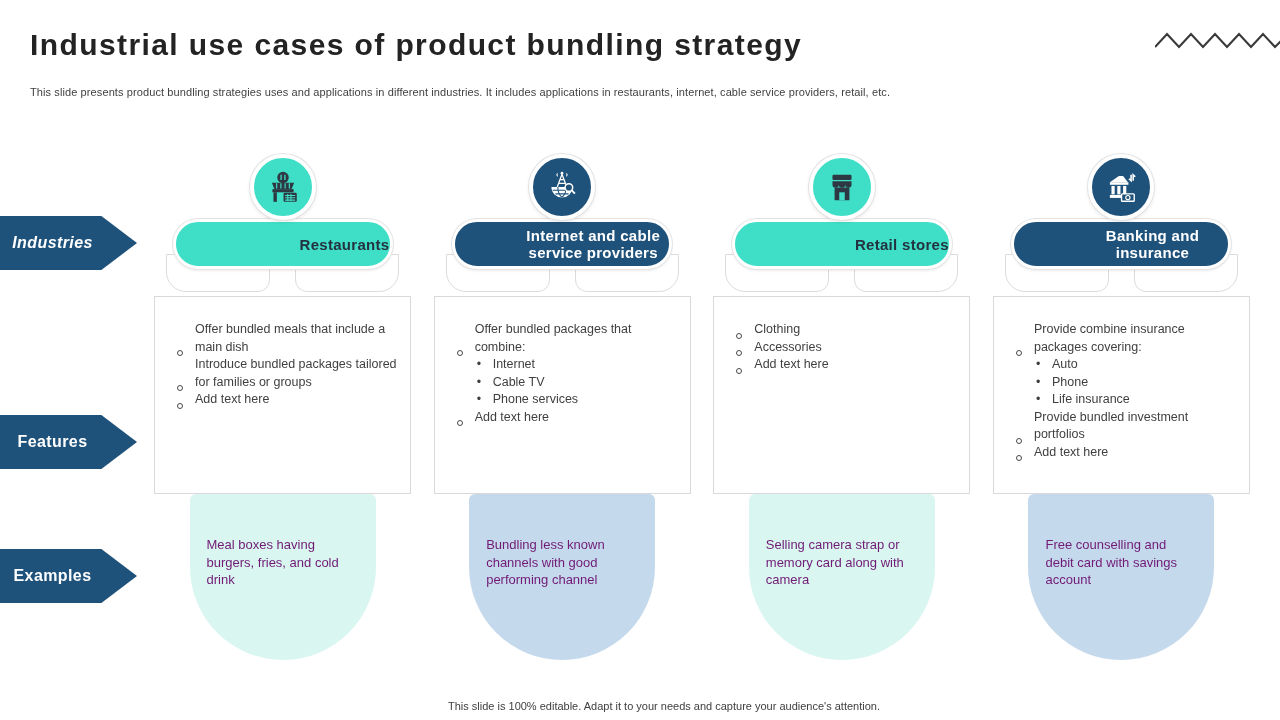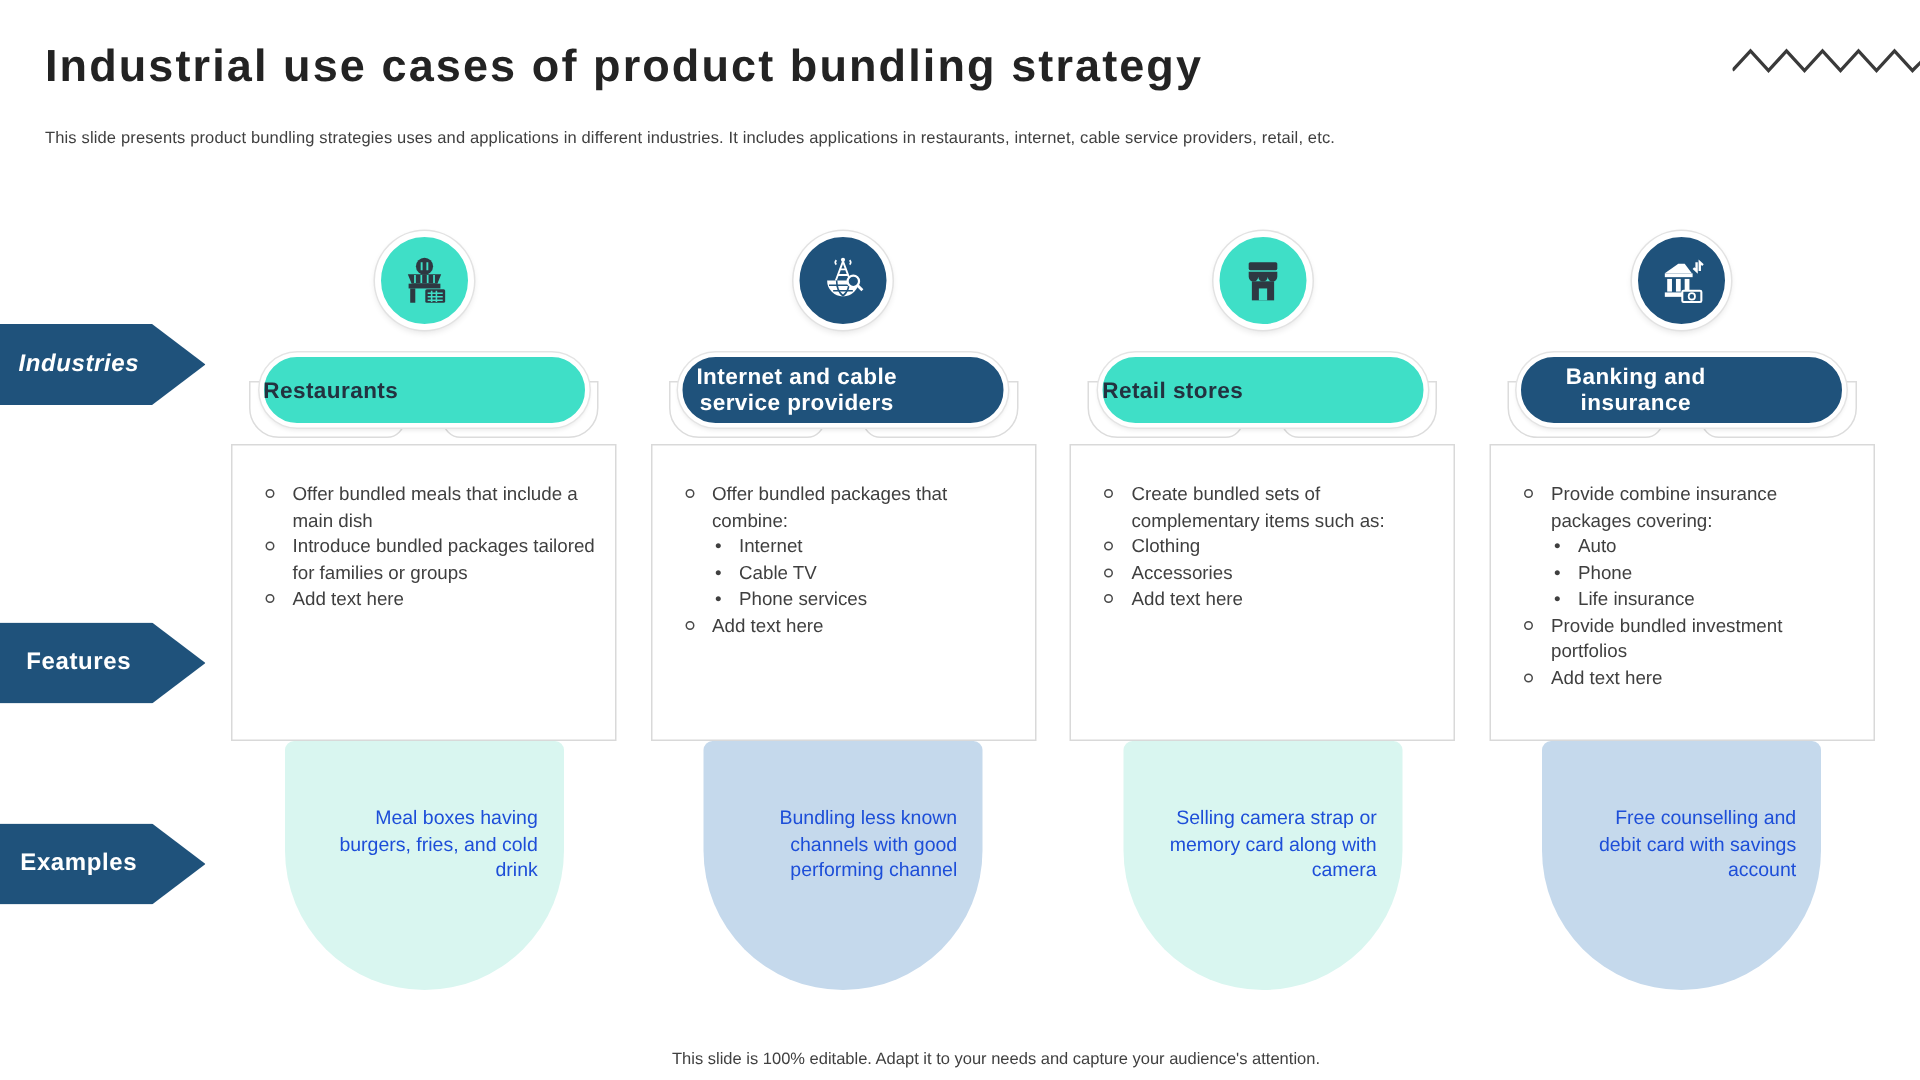--- a/index.html
+++ b/index.html
@@ -41,25 +41,25 @@
     position:absolute;top:9px;left:50%;transform:translateX(-50%);
     width:58px;height:58px;border-radius:50%;
     border:4px solid #ffffff;
     box-shadow:0 0 0 1px #e2e2e2,0 2px 4px rgba(0,0,0,.10);
     display:flex;align-items:center;justify-content:center;z-index:4;
   }
   .column.teal .icon-circle{background:#3FDFC7;color:#2E3842;}
   .column.navy .icon-circle{background:#1F527B;color:#ffffff;}
   .icon-circle svg{width:36px;height:36px;display:block;}
   .pill{
-    position:absolute;top:90px;left:50%;transform:translateX(-50%);
+    position:absolute;top:74px;left:50%;transform:translateX(-50%);
     width:220px;height:50px;border-radius:26px;
     border:3px solid #ffffff;box-sizing:border-box;
     box-shadow:0 0 0 1px #e4e4e4,0 2px 3px rgba(0,0,0,.08);
-    display:flex;align-items:center;justify-content:flex-start;z-index:3;
+    display:flex;align-items:center;justify-content:flex-end;z-index:3;
   }
   .column.teal .pill{background:#3FDFC7;}
   .column.navy .pill{background:#1F527B;}
   .pill-label{
     font-size:15px;font-weight:700;text-align:center;line-height:17px;
     max-width:152px;letter-spacing:.3px;
   }
   .column.teal .pill-label{color:#233240;}
   .column.navy .pill-label{color:#ffffff;}
   .wing{
@@ -67,39 +67,39 @@
     border:1px solid #dcdcdc;box-sizing:border-box;z-index:1;
   }
   .wing.left{left:12px;border-radius:0 0 12px 20px;}
   .wing.right{right:12px;border-radius:0 0 20px 12px;}
   .features-box{
     position:absolute;top:151px;left:0;width:257px;height:198px;
     background:#ffffff;border:1px solid #d9d9d9;box-sizing:border-box;z-index:2;
   }
   .features-list{padding:24px 12px 0 20px;}
   .feat,.subfeat{
-    display:flex;align-items:flex-start;
+    display:flex;align-items:flex-end;
     font-size:12.5px;line-height:17.5px;color:#3f3f3f;
   }
   .o-marker{
     flex:0 0 auto;width:6px;height:6px;border:1.2px solid #4a4a4a;border-radius:50%;
     margin:5px 12px 0 2px;box-sizing:border-box;
   }
   .subfeat{margin-left:22px;}
   .dot-marker{flex:0 0 auto;width:16px;color:#3f3f3f;}
   .example{
     position:absolute;top:349px;left:50%;transform:translateX(-50%);
     width:186px;height:166px;border-radius:6px 6px 93px 93px;z-index:0;
     box-sizing:border-box;
   }
   .column.teal .example{background:#D9F6F0;}
   .column.navy .example{background:#C5D9EC;}
   .example-text{
-    padding:42px 17px 0;text-align:right;
-    font-size:13px;line-height:17.5px;color:#1d4ed8;
+    padding:42px 17px 0;text-align:left;
+    font-size:13px;line-height:17.5px;color:#701a75;
   }
   
   .footer{
     position:absolute;left:0;top:700px;width:100%;text-align:center;
     font-size:11px;color:#404040;padding-left:24px;
   }
 </style>
 </head>
 <body>
 
@@ -224,24 +224,20 @@
     </svg>
   </span>
     </div>
     <div class="pill">
       <span class="pill-label">Retail stores</span>
     </div>
     <div class="features-box">
       <div class="features-list">
           <div class="feat">
             <span class="o-marker"></span>
-            <span class="feat-text">Create bundled sets of complementary items such as:</span>
-          </div>
-          <div class="feat">
-            <span class="o-marker"></span>
             <span class="feat-text">Clothing</span>
           </div>
           <div class="feat">
             <span class="o-marker"></span>
             <span class="feat-text">Accessories</span>
           </div>
           <div class="feat">
             <span class="o-marker"></span>
             <span class="feat-text">Add text here</span>
           </div>

